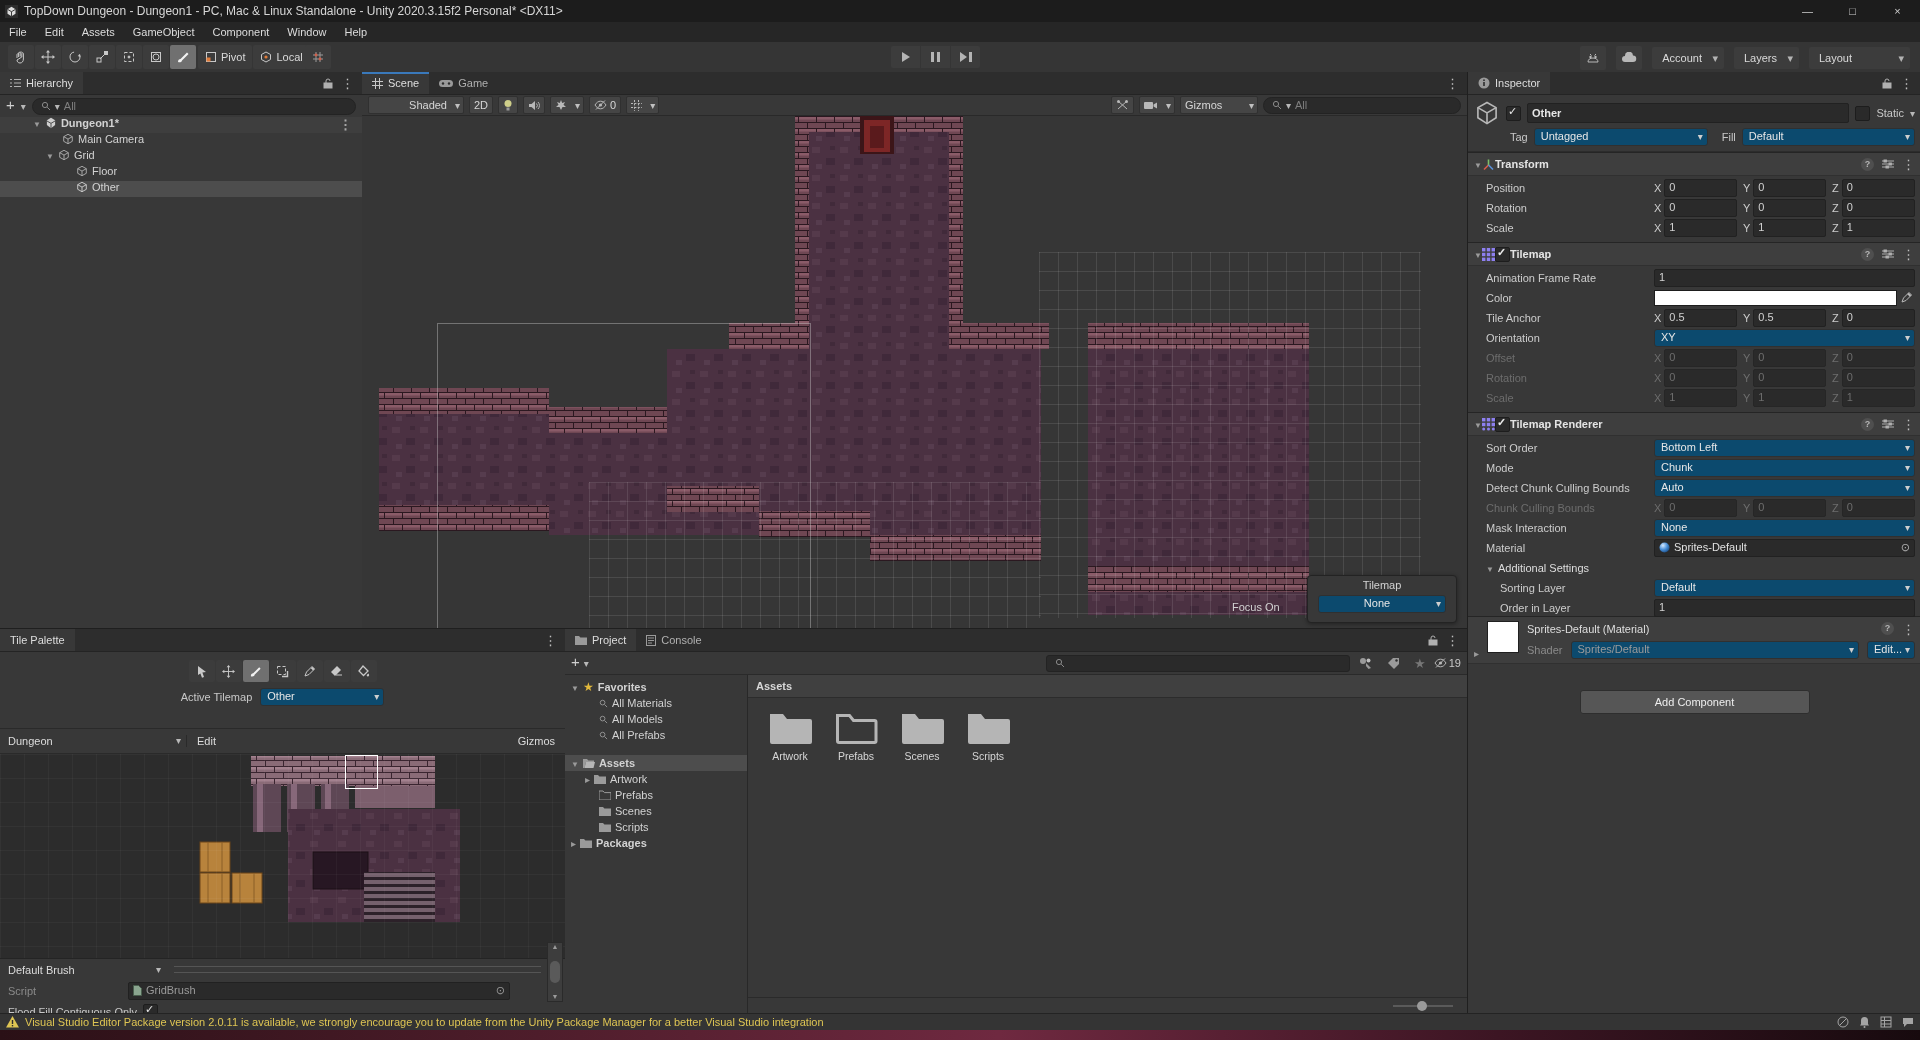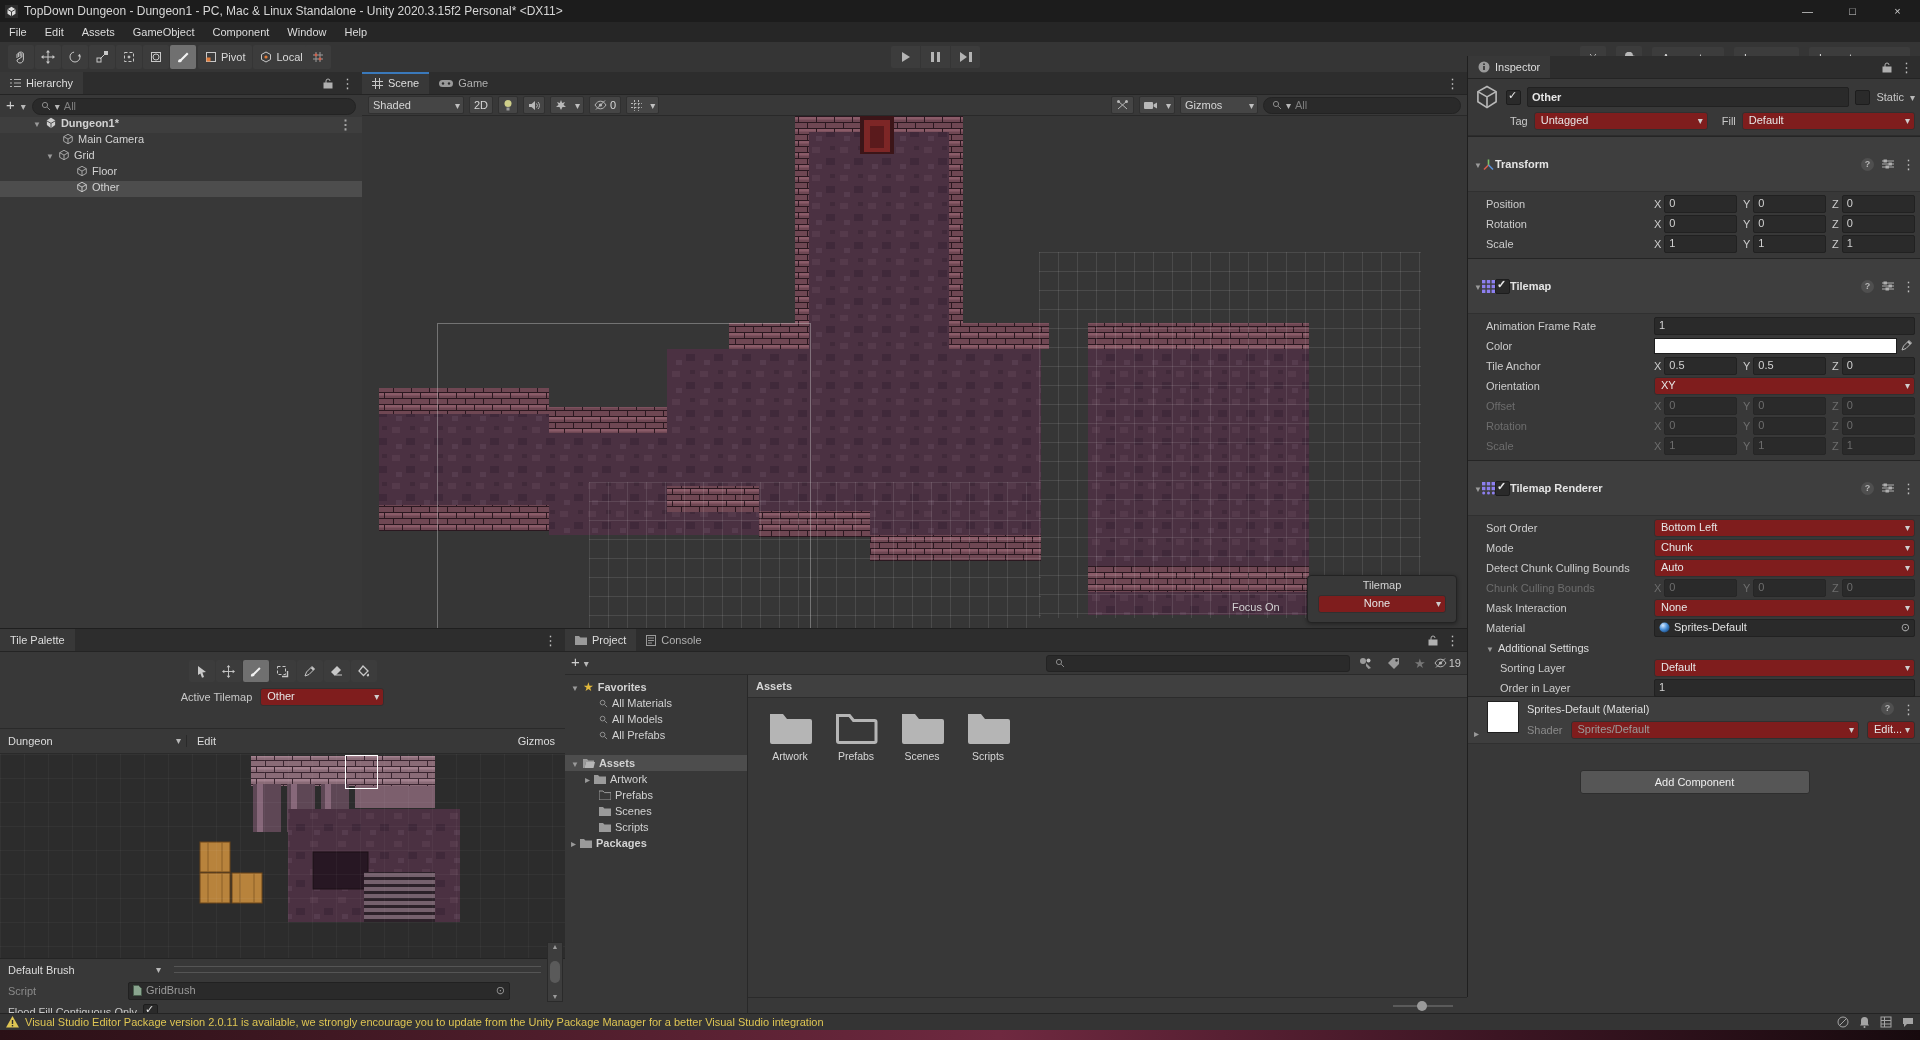--- a/index.html
+++ b/index.html
@@ -41,21 +41,21 @@
   .tabtools{margin-left:auto;display:flex;align-items:center;gap:8px;padding-right:8px;color:#b8b8b8}
   .g-kebab::before{content:"⋮";font-size:13px;color:#c0c0c0}
   .g-plus::before{content:"+";font-size:15px;color:#d0d0d0;line-height:10px}
   .g-down::before{content:"▾";font-size:10px;color:#b8b8b8}
   .g-right::before{content:"▸";font-size:10px;color:#9a9a9a}
   .g-fold::before{content:"▼";font-size:8px;color:#9a9a9a}
   .searchpill{background:#2a2a2a;border:1px solid #232323;border-radius:9px;height:15px;display:flex;align-items:center;
               gap:4px;padding:0 8px;color:#7f7f7f}
   .field{background:#2a2a2a;border:1px solid #212121;border-radius:2px;height:16px;line-height:15px;padding:0 4px;
          color:#d2d2d2;display:flex;align-items:center;gap:4px;overflow:hidden;white-space:nowrap}
-  .dd{background:#7f1d1d;border:1px solid #303030;border-radius:3px;height:16px;line-height:15px;
+  .dd{background:#0c4a6e;border:1px solid #303030;border-radius:3px;height:16px;line-height:15px;
       padding:0 16px 0 6px;position:relative;color:#e6e6e6;overflow:hidden;white-space:nowrap}
   .dd::after{content:"▾";position:absolute;right:4px;top:0;color:#cfcfcf;font-size:10px}
   .cb{width:13px;height:13px;background:#2a2a2a;border:1px solid #1d1d1d;border-radius:2px;position:relative;flex:none}
   .cb.checked::after{content:"✓";position:absolute;left:1px;top:-2px;color:#e8e8e8;font-size:11px}
 
   
   #hierarchy{left:0;top:72px;width:362px;height:556px;border-right:1px solid #1f1f1f}
   .hsearchrow{height:18px;display:flex;align-items:center;padding:2px 6px;gap:6px}
   .hrow{height:16px;display:flex;align-items:flex-start;gap:4px;padding-right:6px}
   .hrow .lbl{white-space:nowrap;color:#d2d2d2}
@@ -73,27 +73,27 @@
   #scenecanvas{position:relative;width:1105px;height:513px;background:#363636;overflow:hidden}
   .gridlay{position:absolute;background-image:linear-gradient(rgba(255,255,255,.10) 1px,transparent 1px),
            linear-gradient(90deg,rgba(255,255,255,.10) 1px,transparent 1px);background-size:19px 19px}
   .camrect{position:absolute;border:1px solid rgba(215,215,215,.38)}
   #sceneoverlay{position:absolute;left:945px;top:459px;width:148px;height:46px;background:#383838;
                 border:1px solid #232323;border-radius:4px;box-shadow:0 1px 4px rgba(0,0,0,.4);text-align:center}
   #sceneoverlay .ovtitle{line-height:18px;color:#d2d2d2}
   .focuslabel{position:absolute;left:870px;top:485px;color:#d2d2d2}
 
   
-  #inspector{left:1467px;top:56px;width:453px;height:941px;border-left:1px solid #1f1f1f;overflow:hidden}
+  #inspector{left:1467px;top:72px;width:453px;height:941px;border-left:1px solid #1f1f1f;overflow:hidden}
   .ihead{padding:5px 6px 3px 6px;border-bottom:1px solid #2c2c2c}
   .ihrow1{display:flex;align-items:center;gap:6px;height:26px}
   .namefield{flex:1;height:18px}
   .ihrow2{display:flex;align-items:center;gap:6px;height:22px;padding-left:36px}
   .comph{height:22px;background:#3e3e3e;border-top:1px solid #252525;border-bottom:1px solid #303030;
-         display:flex;align-items:center;padding:16px 6px;color:#e4e4e4;font-weight:bold}
+         display:flex;align-items:center;padding:0 6px;color:#e4e4e4;font-weight:bold}
   .comph .sp{margin-left:auto;display:flex;gap:8px;align-items:center;font-weight:normal}
   .qmark{width:13px;height:13px;border-radius:7px;background:#4f4f4f;color:#b5b5b5;font-size:9px;display:flex;
          align-items:center;justify-content:center;font-weight:bold}
   .irow{display:flex;align-items:center;height:17px;margin:3px 6px 0 18px}
   .irow .lbl{width:168px;flex:none;overflow:hidden;white-space:nowrap;color:#cdcdcd}
   .irow.dis .lbl,.irow.dis .ax,.irow.dis .field{color:#6d6d6d}
   .irow.dis .field{border-color:#262626}
   .trip{display:flex;flex:1;gap:6px}
   .axg{display:flex;align-items:center;flex:1;gap:3px}
   .axg .field{flex:1}
@@ -394,21 +394,21 @@
             <circle cx="10" cy="4.5" r="1.2" fill="#2d2d2d"></circle>
           </svg>
       </span>
       <span>Game</span>
     </div>
     <div class="tabtools">
         <span class="g-kebab"></span>
       </div>
   </div>
   <div id="scenetoolbar">
-    <div class="sbtn sdd" style="width:74px;justify-content:flex-start">
+    <div class="sbtn sdd" style="width:74px;justify-content:flex-end">
       <span>Shaded</span>
     </div>
     <div class="sbtn">
         <span>2D</span>
       </div>
     <div class="sbtn">
       <svg width="10" height="12" viewBox="0 0 10 12">
           <circle cx="5" cy="4.5" r="3.5" fill="#cfcf8a"></circle>
           <rect x="3.5" y="8.5" width="3" height="3" fill="#9a9a9a"></rect>
         </svg>

